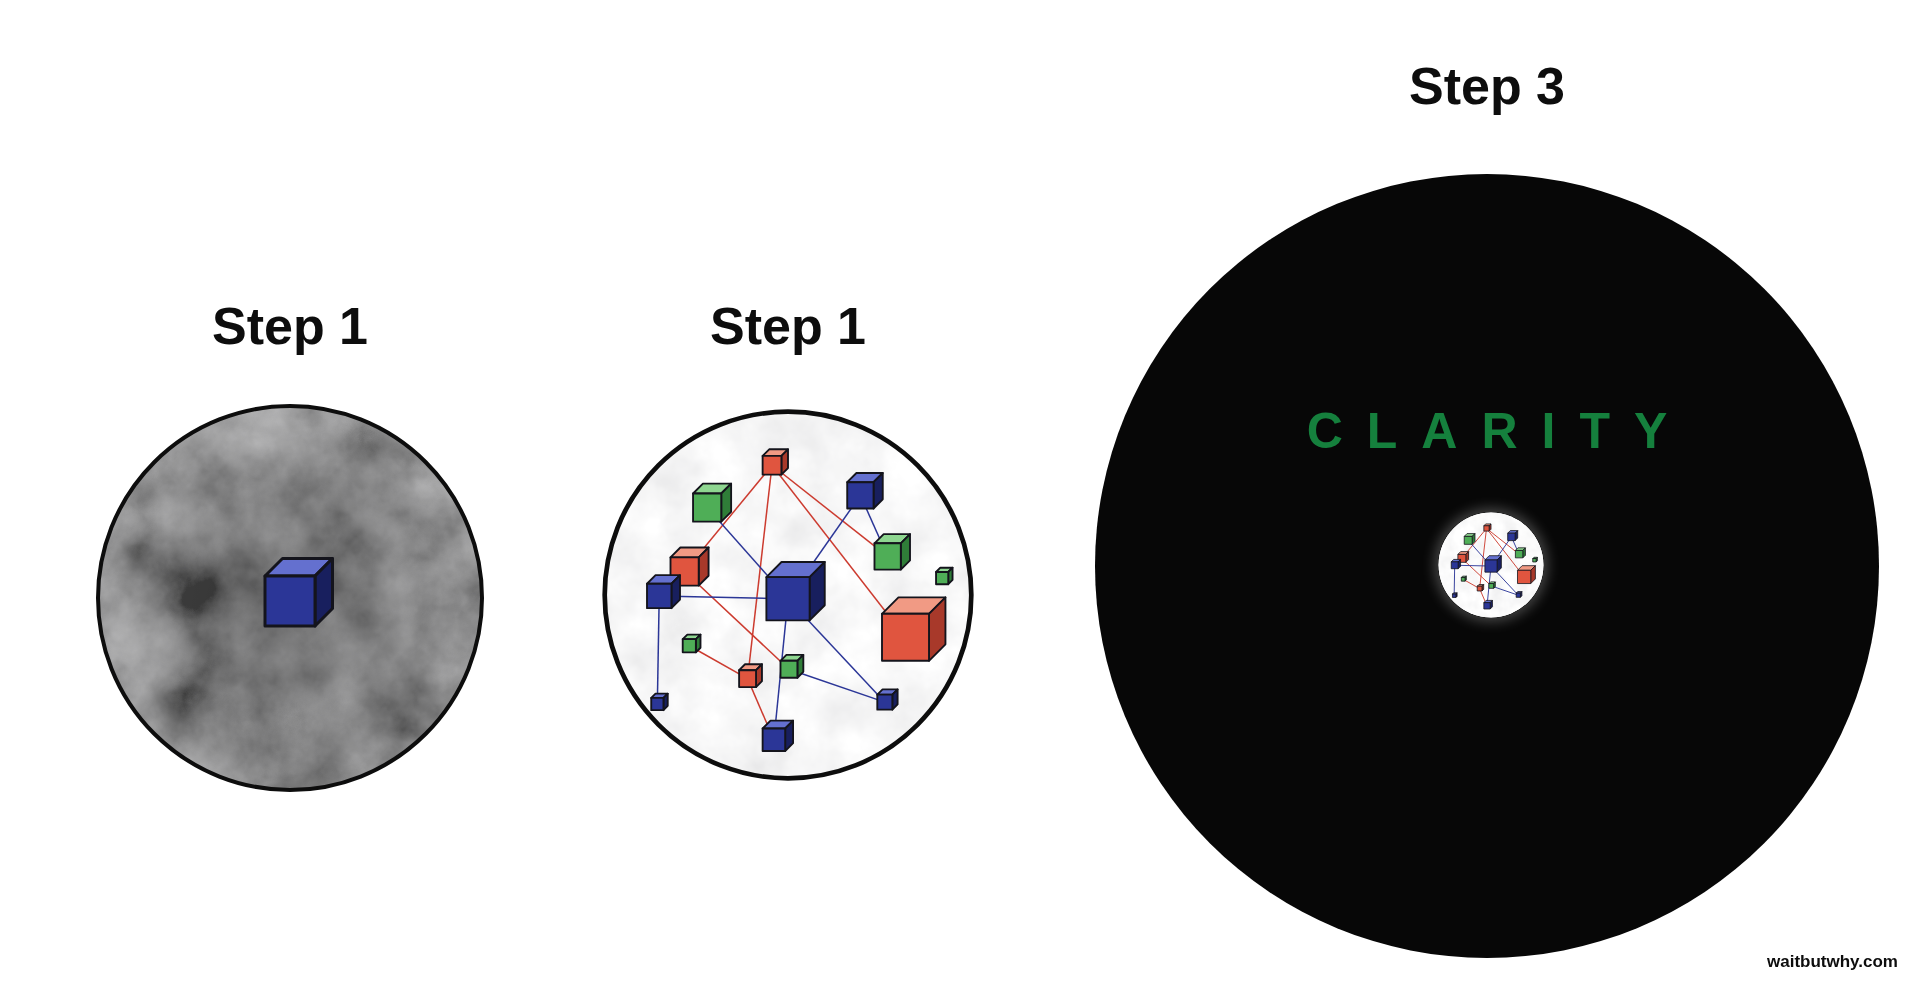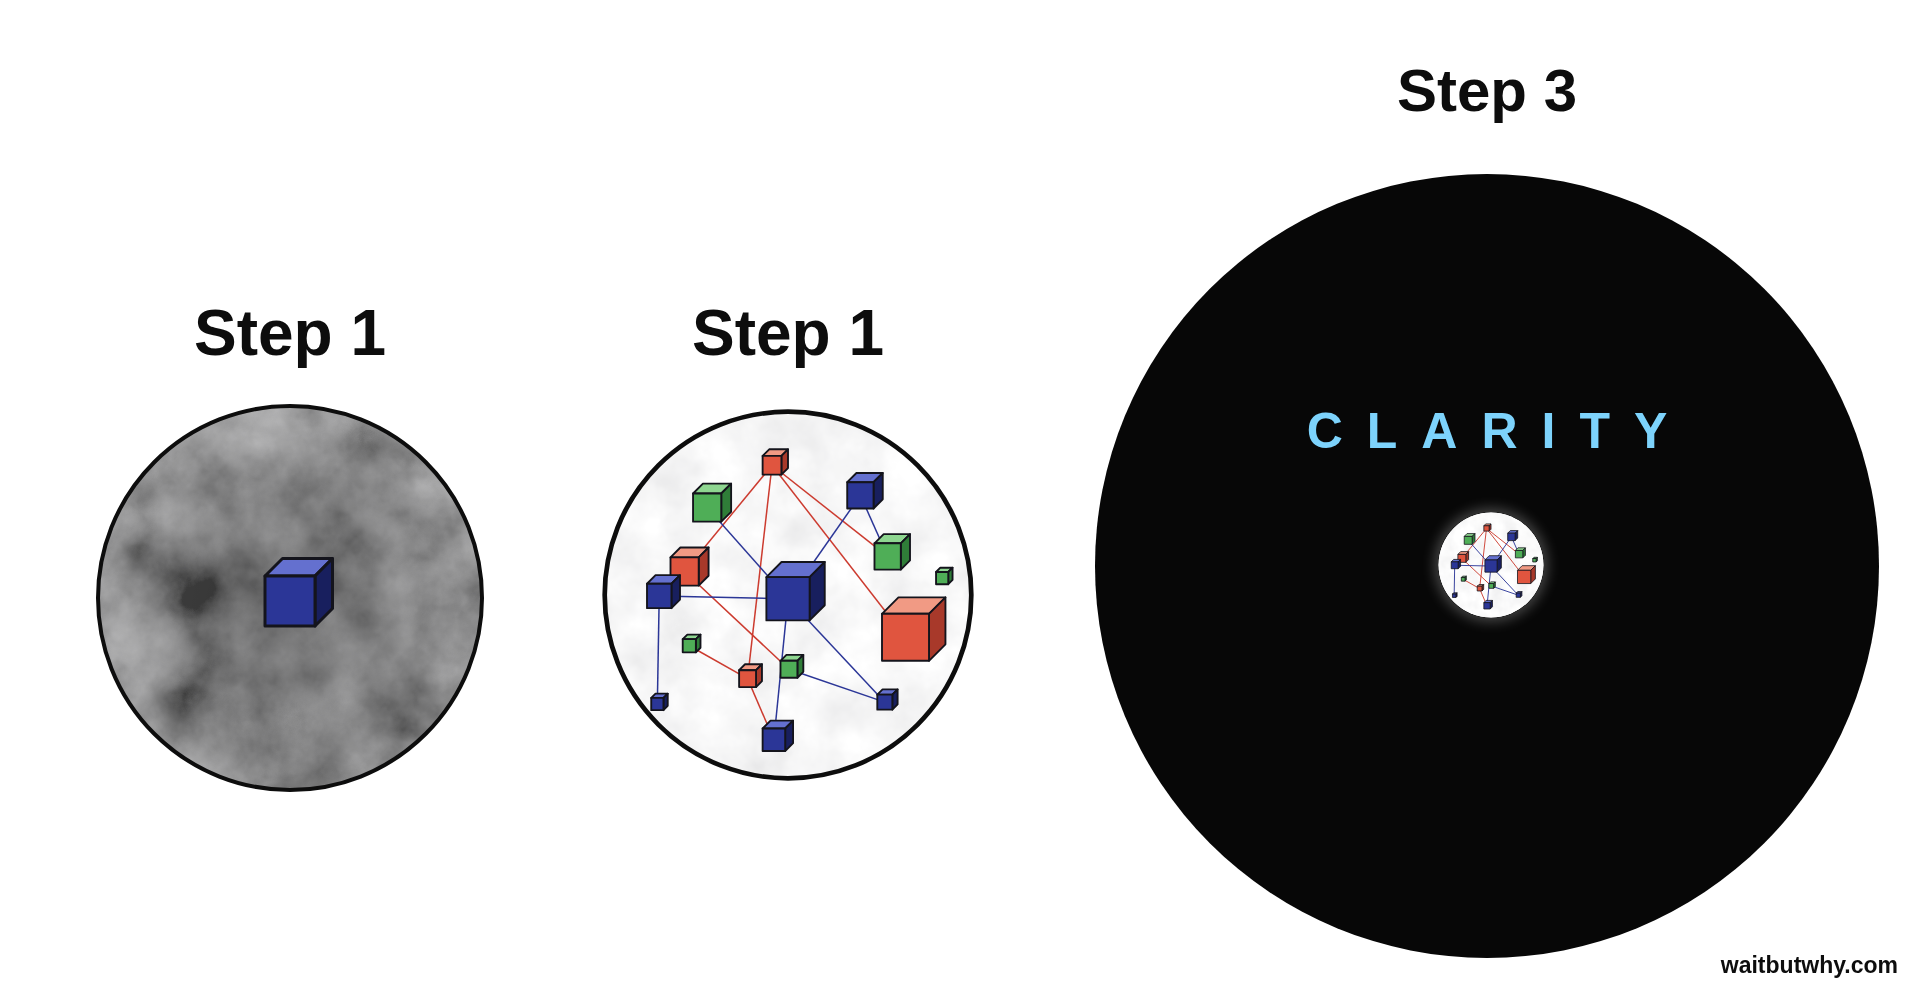--- a/index.html
+++ b/index.html
@@ -8,63 +8,63 @@
     width: 1920px; height: 997px;
     position: relative; overflow: hidden;
     font-family: "Liberation Sans", sans-serif;
   }
   .abs { position: absolute; }
   .step-label {
     position: absolute;
     width: 400px;
     text-align: center;
     font-weight: bold;
-    font-size: 64px;
+    font-size: 52px;
     color: #0d0d0d;
   }
   #lbl1 { left: 90px;  top: 296px; }
   #lbl2 { left: 588px; top: 296px; }
-  #lbl3 { left: 1287px; top: 56px; font-size: 60px; }
+  #lbl3 { left: 1287px; top: 56px; font-size: 52px; }
 
   #svg1 { left: 93px;  top: 401px; width: 394px; height: 394px; }
   #svg2 { left: 600px; top: 407px; width: 376px; height: 376px; }
 
   #circle3 {
     position: absolute;
     left: 1095px; top: 174px;
     width: 784px; height: 784px;
     border-radius: 50%;
     background: #070707;
   }
   #clarity {
     position: absolute;
     top: 228px; left: 0;
     width: 100%;
     text-align: center;
-    color: #7dd3fc;
+    color: #15803d;
     font-weight: bold;
     font-size: 50px;
     letter-spacing: 24px;
     text-indent: 24px;
   }
   #miniWrap {
     position: absolute;
     left: 343px; top: 338px;
     width: 106px; height: 106px;
     border-radius: 50%;
     overflow: hidden;
     box-shadow: 0 0 14px 3px rgba(255,255,255,0.28);
   }
   #svg3 { width: 106px; height: 106px; display: block; }
 
   #credit {
     position: absolute;
     right: 22px; top: 952px;
     font-weight: bold;
-    font-size: 23px;
+    font-size: 17px;
     color: #0d0d0d;
   }
 </style>
 </head>
 <body>
 
 <div>
 
   <div id="lbl1" class="step-label">Step 1</div>
   <div id="lbl2" class="step-label">Step 1</div>

